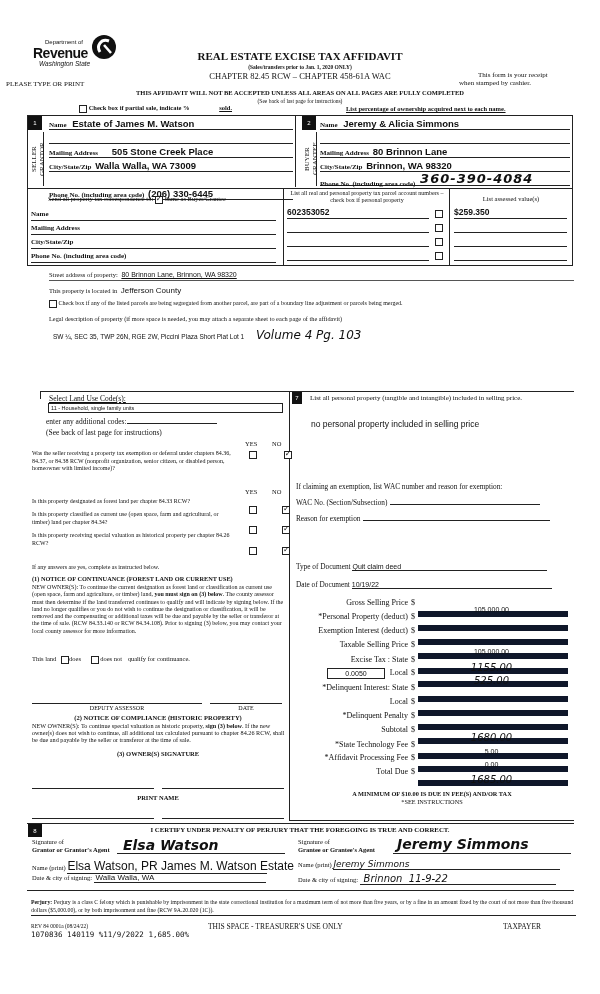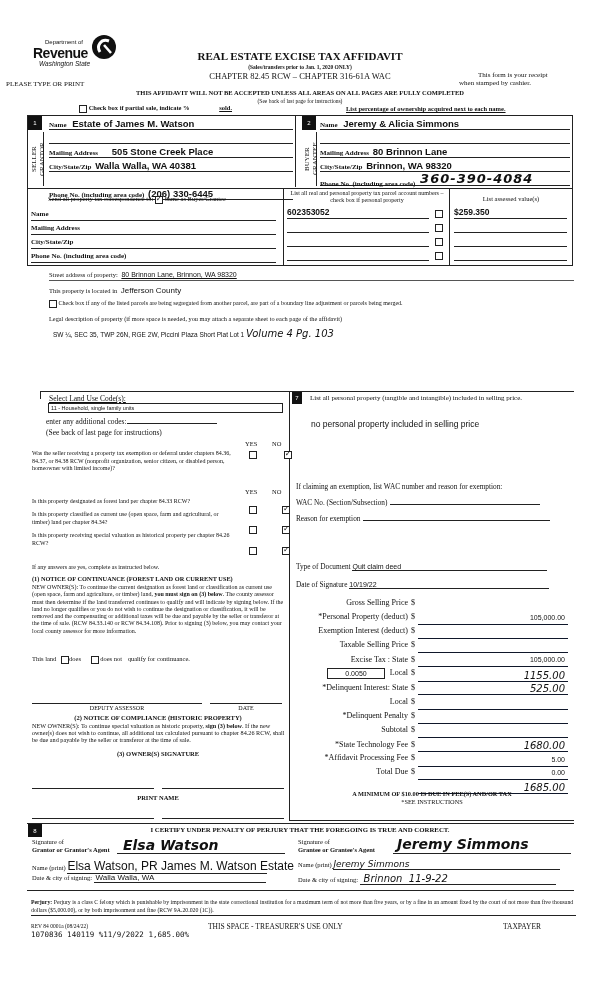--- a/index.html
+++ b/index.html
@@ -13,21 +13,21 @@
   .cb { display: inline-block; width: 8px; height: 8px; border: 1px solid #222; vertical-align: middle; position: relative; background: #fff; }
   .cb.checked::after { content: "✓"; position: absolute; left: 0px; top: -3px; font-size: 8px; font-family: "DejaVu Sans", sans-serif; }
   .secnum { position: absolute; background: #111; color: #fff; font-size: 6px; width: 14px; height: 14px; text-align: center; line-height: 14px; font-family: "Liberation Sans", sans-serif; }
   .bold { font-weight: bold; }
   .center { text-align: center; }
   .vert { writing-mode: vertical-rl; transform: rotate(180deg); font-size: 7px; text-align: center; line-height: 8px; }
   .row-label { font-size: 7px; }
   .money-row { position: absolute; left: 298px; width: 270px; height: 12px; font-size: 8px; }
   .money-row .lbl { position: absolute; right: 160px; top: 0; white-space: nowrap; }
   .money-row .dollar { position: absolute; left: 113px; top: 0; }
-  .money-row .line { position: absolute; left: 120px; width: 150px; top: 16px; height: 11px; border-bottom: 1px solid #0f172a; text-align: right; padding-right: 3px; font-family: "Liberation Sans", sans-serif; font-size: 7px; }
+  .money-row .line { position: absolute; left: 120px; width: 150px; top: 8px; height: 11px; border-bottom: 6px solid #0f172a; text-align: center; padding-right: 3px; font-family: "Liberation Sans", sans-serif; font-size: 7px; }
   .money-row .line.hw { font-family: "DejaVu Sans", sans-serif; font-style: italic; font-size: 10px; line-height: 10px; }
 </style>
 </head>
 <body>
 
 
 
 
 <div class="abs" style="left:33px;top:34px;width:90px;height:36px;">
   <div class="abs hand" style="left:12px;top:5px;font-size:6px;">Department of</div>
@@ -36,21 +36,21 @@
   <svg class="abs" style="left:58px;top:0px;" width="26" height="26" viewBox="0 0 26 26">
     <circle cx="13" cy="13" r="12" fill="#111"></circle>
     <path d="M18 7 C10 4 5 12 9 18" stroke="#fff" stroke-width="3" fill="none"></path>
     <path d="M13 11 L20 19" stroke="#fff" stroke-width="2.5" fill="none"></path>
   </svg>
 </div>
 <div class="abs" style="left:6px;top:80px;font-size:7px;">PLEASE TYPE OR PRINT</div>
 
 <div class="abs bold center" style="left:150px;top:50px;width:300px;font-size:11px;">REAL ESTATE EXCISE TAX AFFIDAVIT</div>
 <div class="abs bold center" style="left:150px;top:64px;width:300px;font-size:5.5px;">(Sales/transfers prior to Jan. 1, 2020 ONLY)</div>
-<div class="abs center" style="left:150px;top:71px;width:300px;font-size:8.5px;">CHAPTER 82.45 RCW – CHAPTER 316-61A WAC</div>
+<div class="abs center" style="left:150px;top:71px;width:300px;font-size:8.5px;">CHAPTER 82.45 RCW – CHAPTER 458-61A WAC</div>
 <div class="abs" style="left:478px;top:71px;font-size:7px;">This form is your receipt</div>
 <div class="abs" style="left:459px;top:79px;font-size:7px;">when stamped by cashier.</div>
 <div class="abs bold center" style="left:60px;top:89px;width:480px;font-size:6.5px;">THIS AFFIDAVIT WILL NOT BE ACCEPTED UNLESS ALL AREAS ON ALL PAGES ARE FULLY COMPLETED</div>
 <div class="abs center" style="left:200px;top:98px;width:200px;font-size:5.5px;">(See back of last page for instructions)</div>
 <div class="abs" style="left:79px;top:104px;font-size:6.5px;font-weight:bold;">
   <span class="cb"></span>
   <span>Check box if partial sale, indicate %</span>
   <span style="margin-left:28px;text-decoration:underline;">sold.</span>
 </div>
 <div class="abs bold" style="left:346px;top:105px;font-size:6.5px;text-decoration:underline;">List percentage of ownership acquired next to each name.</div>
@@ -68,21 +68,21 @@
   <span class="row-label">Name</span>
   <span class="fill" style="margin-left:4px;">Estate of James M. Watson</span>
 </div>
 <div class="abs uline" style="left:49px;top:130px;width:244px;height:14px;"></div>
 <div class="abs uline" style="left:49px;top:146px;width:244px;height:12px;">
   <span class="row-label">Mailing Address</span>
   <span class="fill" style="margin-left:12px;">505 Stone Creek Place</span>
 </div>
 <div class="abs uline" style="left:49px;top:160px;width:244px;height:12px;">
   <span class="row-label">City/State/Zip</span>
-  <span class="fill" style="margin-left:2px;">Walla Walla, WA 40381</span>
+  <span class="fill" style="margin-left:2px;">Walla Walla, WA 73009</span>
 </div>
 <div class="abs uline" style="left:49px;top:188px;width:244px;height:12px;">
   <span class="row-label">Phone No. (including area code)</span>
   <span class="fill" style="margin-left:2px;">(206) 330-6445</span>
 </div>
 
 
 <div class="secnum" style="left:302px;top:116px;">2</div>
 <div class="abs" style="left:303px;top:132px;width:14px;height:54px;border-right:1px solid #222;">
   <div class="vert" style="height:54px;"><span>BUYER</span><br><span>GRANTEE</span></div>
@@ -139,21 +139,21 @@
   <span>This property is located in</span>
   <span class="hand" style="font-size:8px;margin-left:2px;">Jefferson County</span>
 </div>
 <div class="abs" style="left:49px;top:300px;font-size:6px;white-space:nowrap;">
   <span class="cb"></span>
   <span>Check box if any of the listed parcels are being segregated from another parcel, are part of a boundary line adjustment or parcels being merged.</span>
 </div>
 <div class="abs" style="left:49px;top:315px;font-size:6.3px;white-space:nowrap;">Legal description of property (if more space is needed, you may attach a separate sheet to each page of the affidavit)</div>
 <div class="abs" style="left:53px;top:328px;white-space:nowrap;">
   <span class="hand" style="font-size:6.5px;">SW ¼, SEC 35, TWP 26N, RGE 2W, Piccini Plaza Short Plat Lot 1</span>
-  <span class="script" style="font-size:10px;margin-left:0;">Volume 4 Pg. 103</span>
+  <span class="script" style="font-size:12px;margin-left:10px;">Volume 4 Pg. 103</span>
 </div>
 
 
 <div class="abs" style="left:40px;top:391px;width:534px;height:1px;background:#222;"></div>
 <div class="abs" style="left:40px;top:391px;width:1px;height:8px;background:#222;"></div>
 <div class="abs" style="left:289px;top:391px;width:1px;height:430px;background:#222;"></div>
 
 
 <div class="abs" style="left:49px;top:394px;font-size:7.5px;text-decoration:underline;">Select Land Use Code(s):</div>
 <div class="abs" style="left:48px;top:403px;width:235px;height:10px;border:1px solid #222;padding-left:2px;">
@@ -216,21 +216,21 @@
 </div>
 <div class="abs" style="left:296px;top:514px;width:275px;font-size:7.3px;white-space:nowrap;">
   <span>Reason for exemption</span><span style="display:inline-block;width:187px;border-bottom:1px solid #222;margin-left:3px;"></span>
 </div>
 
 <div class="abs" style="left:296px;top:562px;width:275px;font-size:7.3px;white-space:nowrap;">
   <span>Type of Document</span>
   <span class="hand" style="display:inline-block;width:195px;border-bottom:1px solid #222;font-size:7px;">Quit claim deed</span>
 </div>
 <div class="abs" style="left:296px;top:580px;width:275px;font-size:7.3px;white-space:nowrap;">
-  <span>Date of Signature</span>
+  <span>Date of Document</span>
   <span class="hand" style="display:inline-block;width:200px;border-bottom:1px solid #222;font-size:7px;">10/19/22</span>
 </div>
 
 <div id="amount-rows">
     <div class="money-row" style="top: 598px;">
       <span class="lbl">Gross Selling Price</span>
       <span class="dollar">$</span>
       <span class="line">105,000.00</span>
     </div>
     <div class="money-row" style="top: 612px;">

